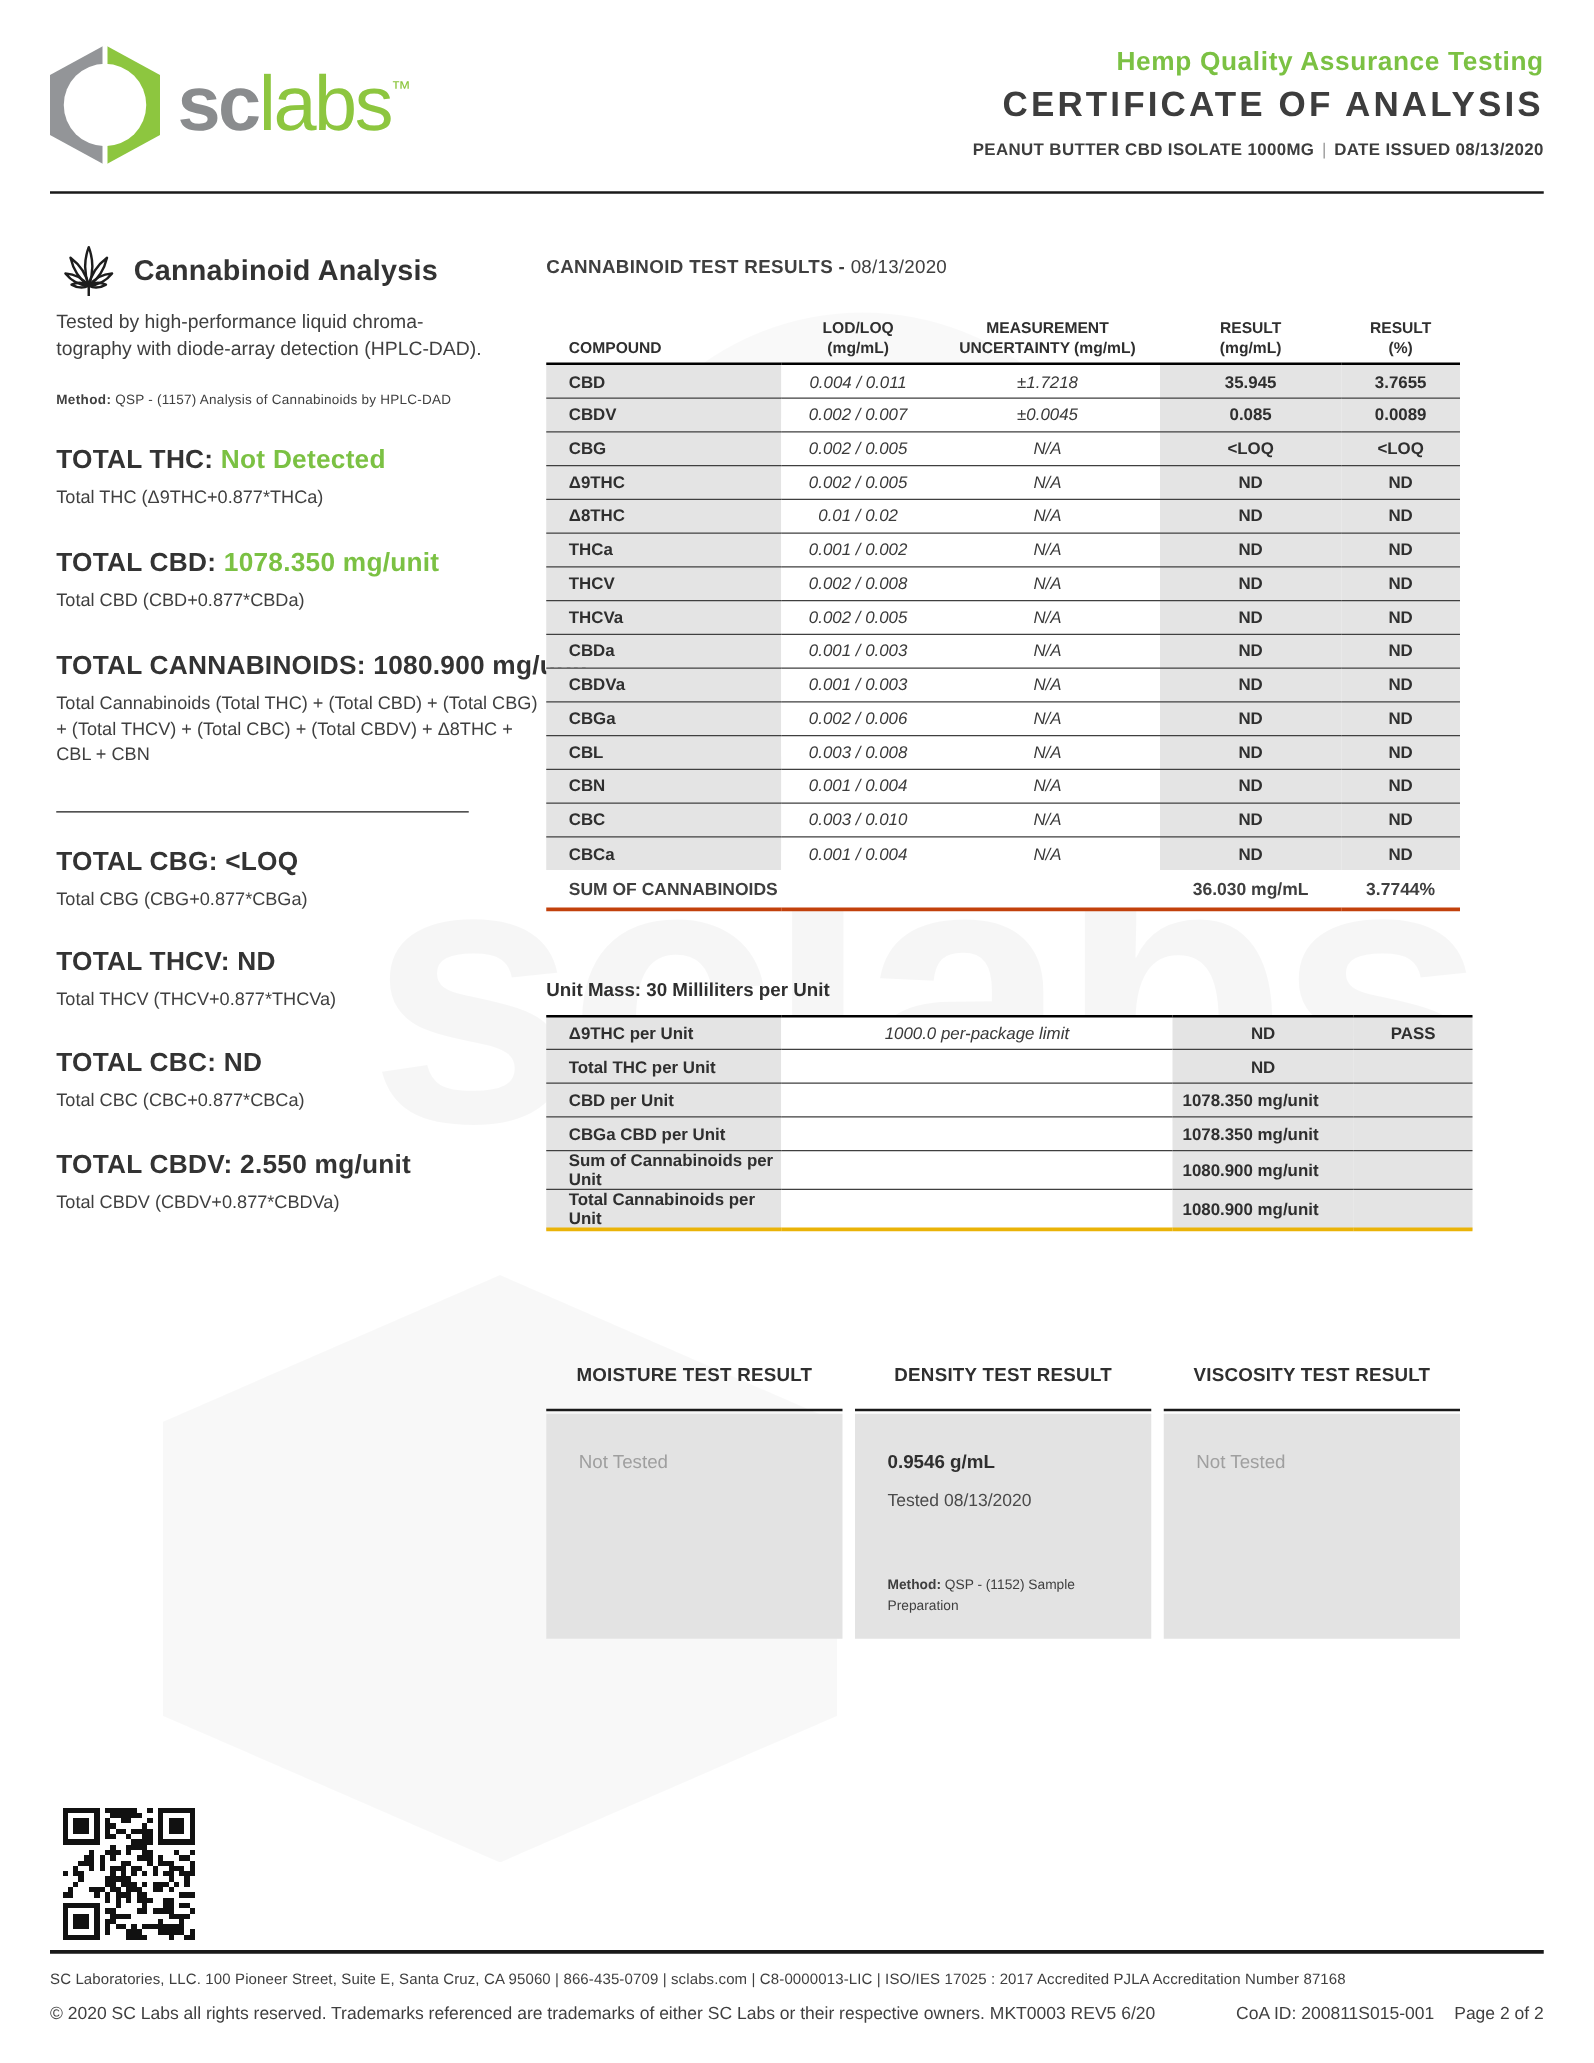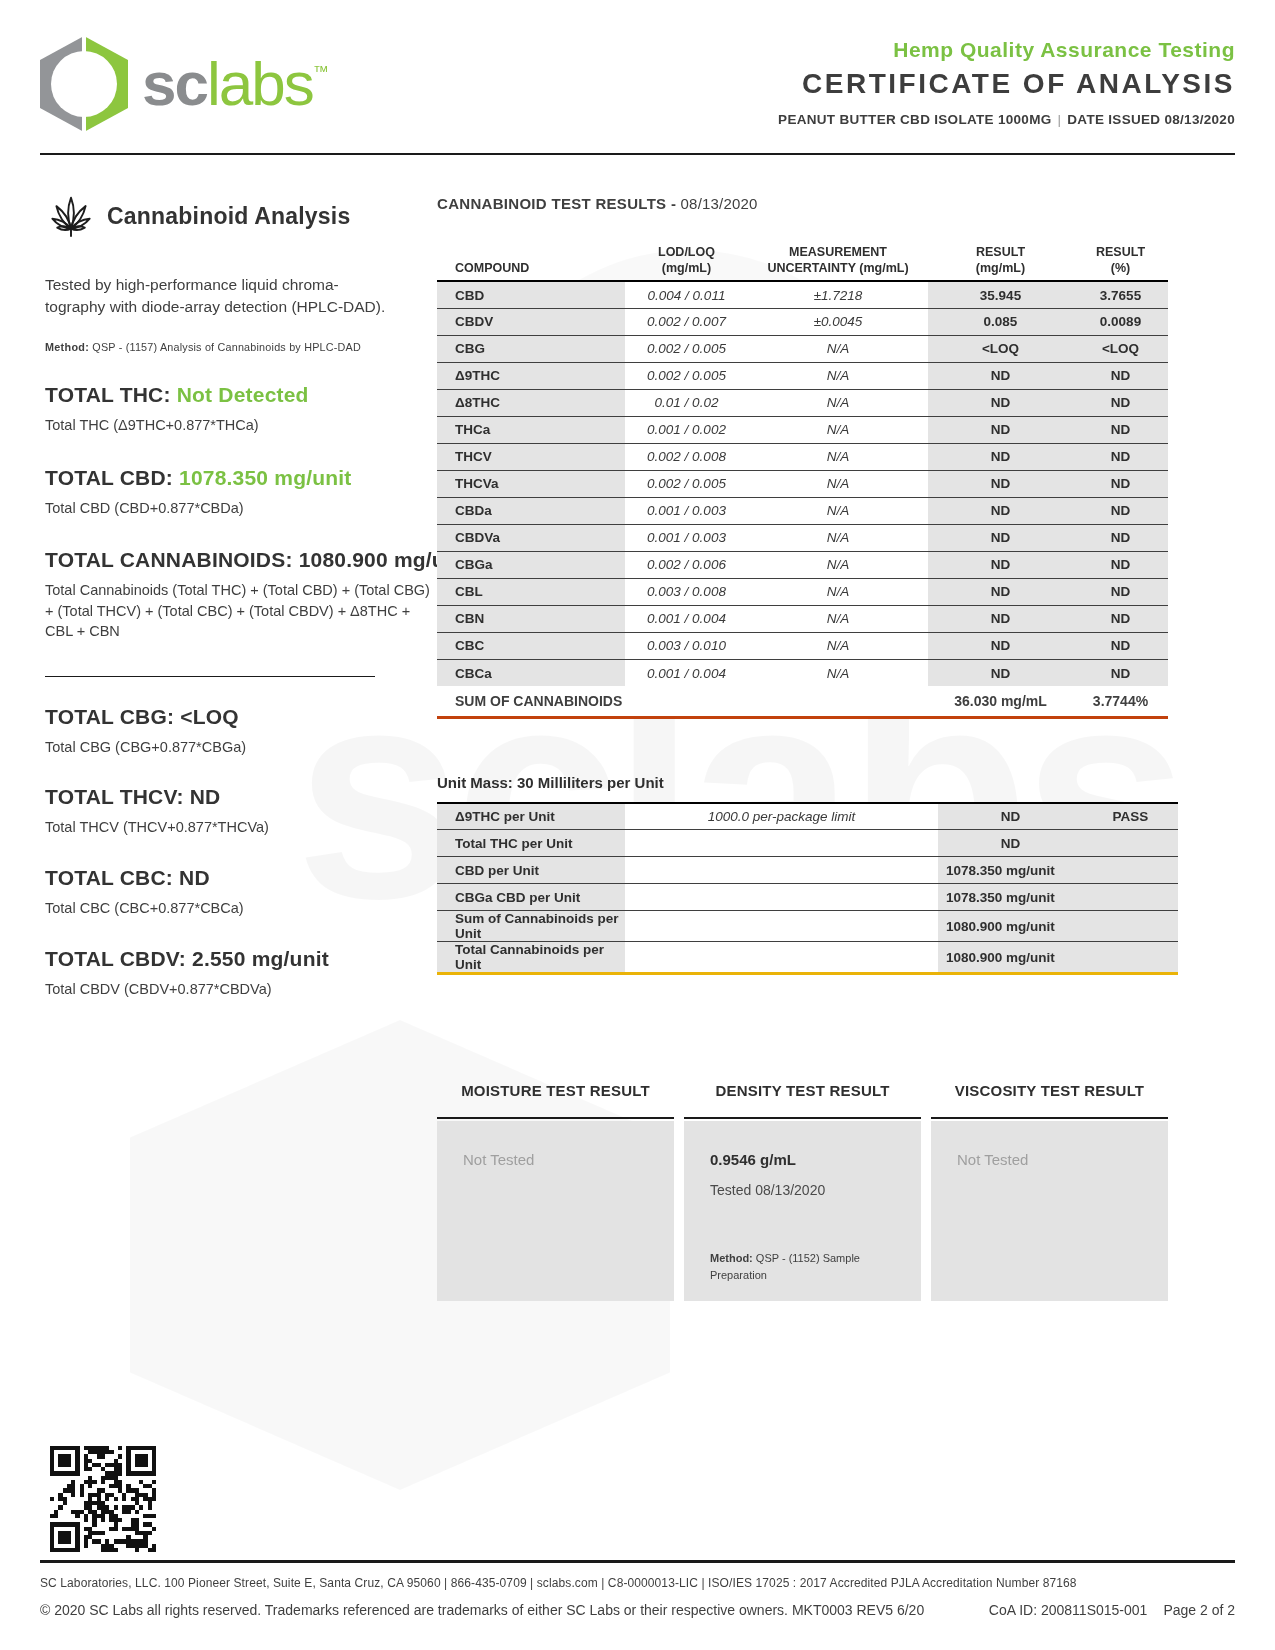--- a/index.html
+++ b/index.html
@@ -31,33 +31,33 @@
   .program { font-size:21px; font-weight:bold; color:#7bc143; letter-spacing:0.5px; }
   .coa-title { font-size:28px; font-weight:bold; color:#3d3d3d; letter-spacing:2.5px; margin-top:6px; }
   .sample-line { font-size:13.5px; font-weight:bold; color:#3d3d3d; margin-top:12px; letter-spacing:0.3px; }
   .sample-line .sep { color:#9a9a9a; font-weight:normal; padding:0 6px; }
   .header-rule { position:absolute; left:40px; right:40px; top:153px; border-top:2px solid #1a1a1a; }
 
   
   .left-col { position:absolute; left:45px; top:186px; width:392px; }
   .section-head { display:flex; align-items:center; gap:10px; }
   .section-title { font-size:23px; font-weight:bold; color:#333; letter-spacing:0.2px; }
-  .desc { margin-top:28px; font-size:15.5px; line-height:1.45; color:#3f3f3f; }
+  .desc { font-size:15.5px; line-height:1.45; color:#3f3f3f; }
   .method-line { margin-top:22px; font-size:10.8px; color:#3f3f3f; letter-spacing:0.2px; }
   .method-line b { letter-spacing:0.3px; }
   .total-group { margin-top:30px; }
   .total-head { font-size:21px; font-weight:bold; color:#333; white-space:nowrap; letter-spacing:0.2px; }
   .total-head .val-green { color:#7bc143; }
   .total-head .val-dark { color:#333; }
   .total-sub { margin-top:8px; font-size:14.5px; line-height:1.42; color:#3f3f3f; }
   .left-rule { margin:34px 0 0 0; width:330px; border-top:1.5px solid #1a1a1a; }
   .tg2 { margin-top:28px; }
 
   
-  .right-col { position:absolute; left:437px; top:195px; width:731px; }
+  .right-col { position:absolute; left:437px; top:205px; width:731px; }
   .results-title { font-size:15px; color:#3f3f3f; letter-spacing:0.2px; }
   .results-title b { letter-spacing:0.3px; }
 
   table.grid { border-collapse:collapse; width:731px; margin-top:33px; table-layout:fixed; }
   table.grid th { font-size:12.5px; font-weight:bold; color:#2f2f2f; text-align:center; vertical-align:bottom; padding-bottom:4px; line-height:1.25; }
   table.grid th.h-compound { text-align:left; padding-left:18px; }
   table.grid thead tr { border-bottom:2.5px solid #000; }
   table.grid td { height:27px; font-size:13.5px; text-align:center; vertical-align:middle; }
   table.grid tbody tr { border-top:1px solid #3f3f3f; }
   table.grid tbody tr:first-child { border-top:none; }

